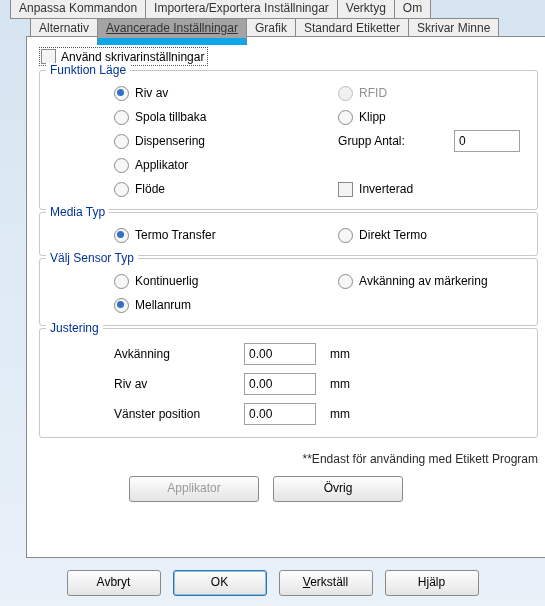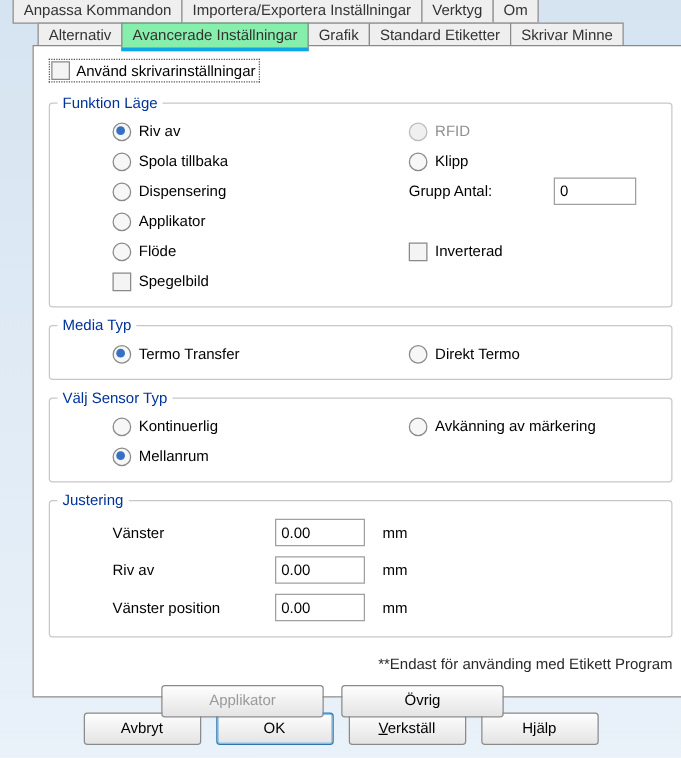--- a/index.html
+++ b/index.html
@@ -37,24 +37,25 @@
     border-bottom: 1px solid #8a8a8a;
     margin-right: -1px;
     white-space: nowrap;
     cursor: default;
   }
   .tabrow2 {
     margin-top: -1px;
     margin-left: 20px;
   }
   .tab.active {
-    background: #86efac;
-    border-bottom: 3px solid #0ea5e9;
+    background: #a3a3a3;
+    border-bottom: 7px solid #0ea5e9;
     position: relative;
     z-index: 3;
+    text-decoration: underline;
   }
   .frame {
     position: absolute;
     left: 26px;
     top: 36px;
     width: 523px;
     height: 520px;
     background: #fff;
     border: 1px solid #8a8a8a;
     border-top: 1px solid #8a8a8a;
@@ -86,22 +87,22 @@
     align-items: center;
     border: 1px dotted #555;
     padding: 1px 3px 1px 1px;
     gap: 5px;
   }
   
   .group {
     position: relative;
     border: 1px solid #c8c8c8;
     border-radius: 3px;
-    margin-top: 14px;
-    padding: 10px 8px 8px 0;
+    margin-top: 2px;
+    padding: 10px 8px 8px 24px;
   }
   .group-title {
     position: absolute;
     top: -8px;
     left: 6px;
     background: #fff;
     padding: 0 4px;
     color: #003399;
     font-size: 12px;
   }
@@ -272,24 +273,20 @@
                 <span>Dispensering</span>
               </div>
             <div class="opt-row">
                 <span class="radio"></span>
                 <span>Applikator</span>
               </div>
             <div class="opt-row">
                 <span class="radio"></span>
                 <span>Flöde</span>
               </div>
-            <div class="opt-row">
-                <span class="chkbox2"></span>
-                <span>Spegelbild</span>
-              </div>
           </div>
           <div class="col-right">
             <div class="opt-row">
                 <span class="radio dis"></span>
                 <span class="lbl-dis">RFID</span>
               </div>
             <div class="opt-row">
                 <span class="radio"></span>
                 <span>Klipp</span>
               </div>
@@ -342,21 +339,21 @@
                 <span class="radio"></span>
                 <span>Avkänning av märkering</span>
               </div>
           </div>
         </div>
       </div>
 
       <div class="group" style="padding-bottom:8px">
         <span class="group-title">Justering</span>
         <div class="just-row">
-          <span class="just-label">Vänster</span>
+          <span class="just-label">Avkänning</span>
           <input class="txtfield" value="0.00" style="">
           <span class="just-unit">mm</span>
         </div>
         <div class="just-row">
           <span class="just-label">Riv av</span>
           <input class="txtfield" value="0.00" style="">
           <span class="just-unit">mm</span>
         </div>
         <div class="just-row">
           <span class="just-label">Vänster position</span>

